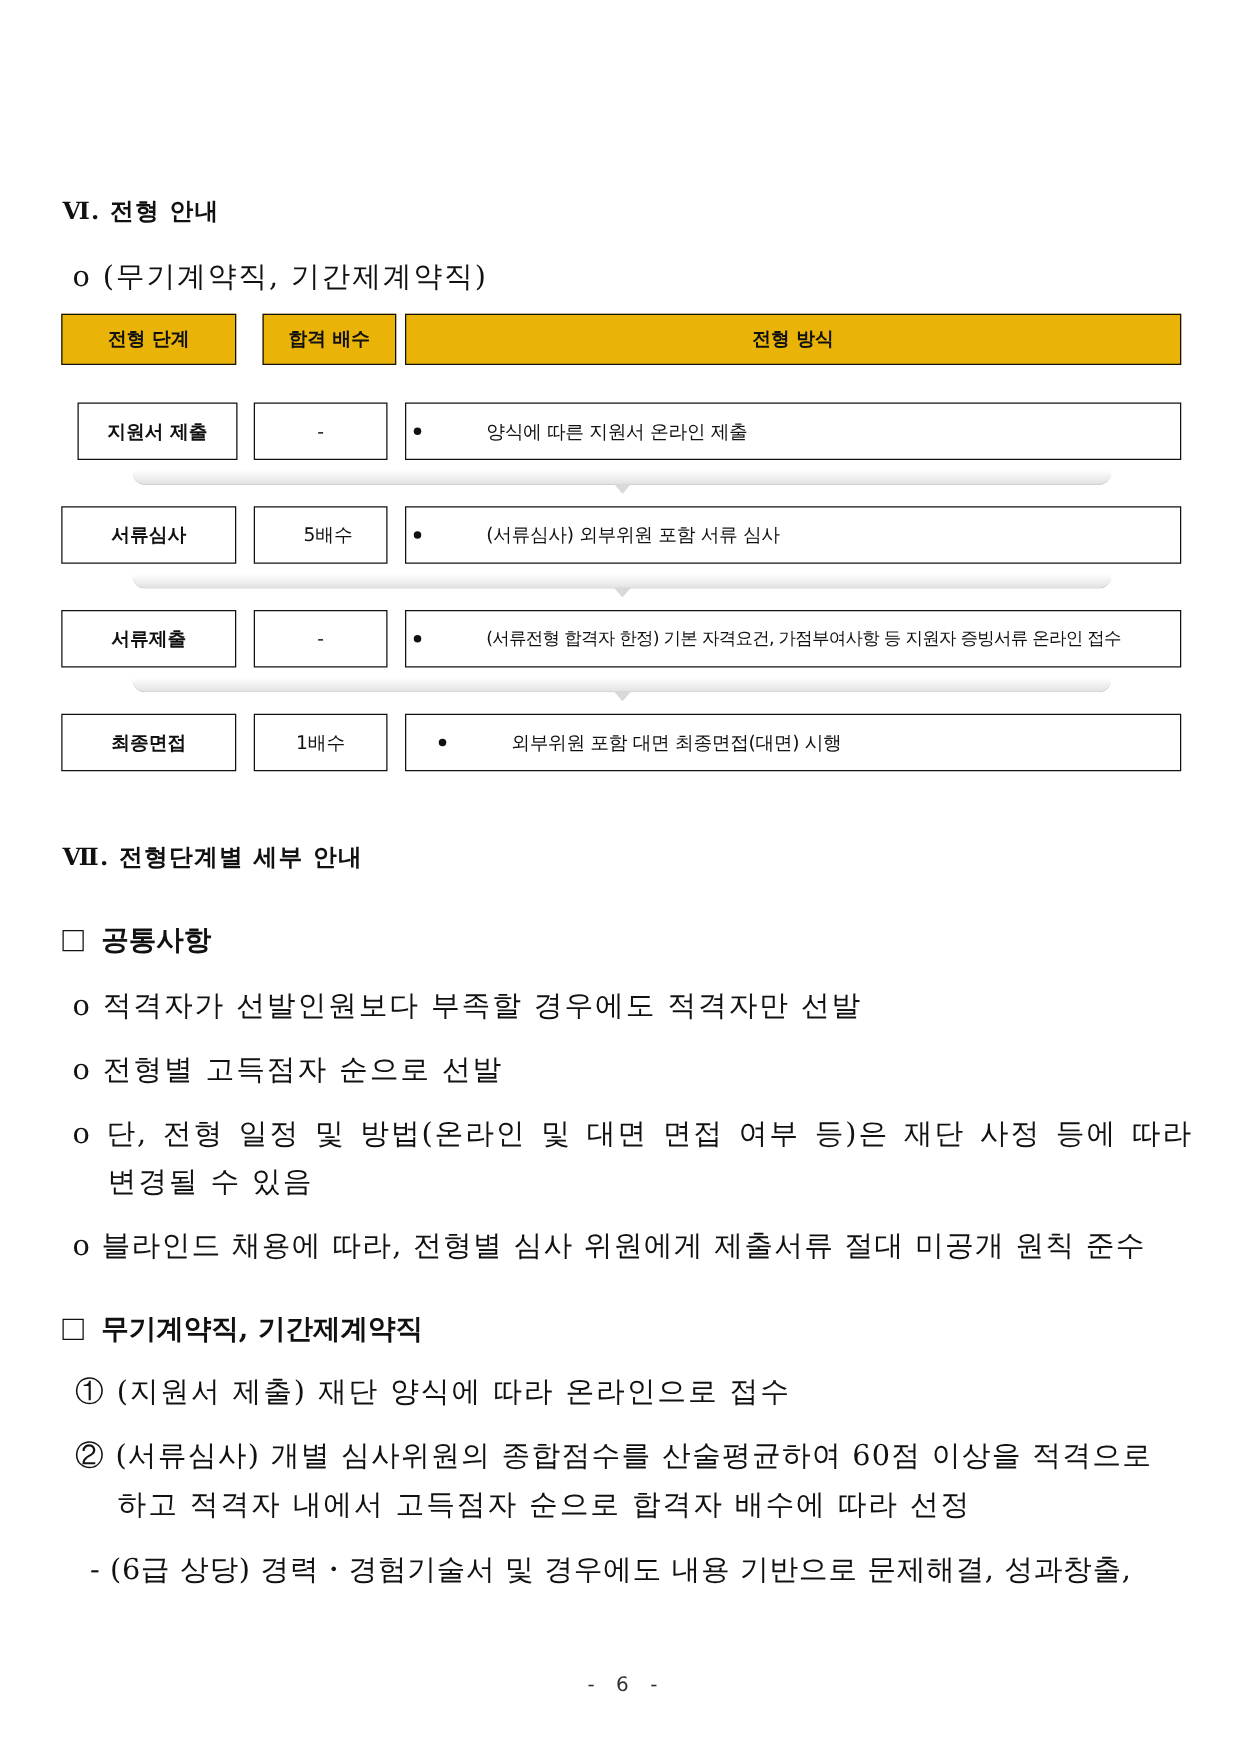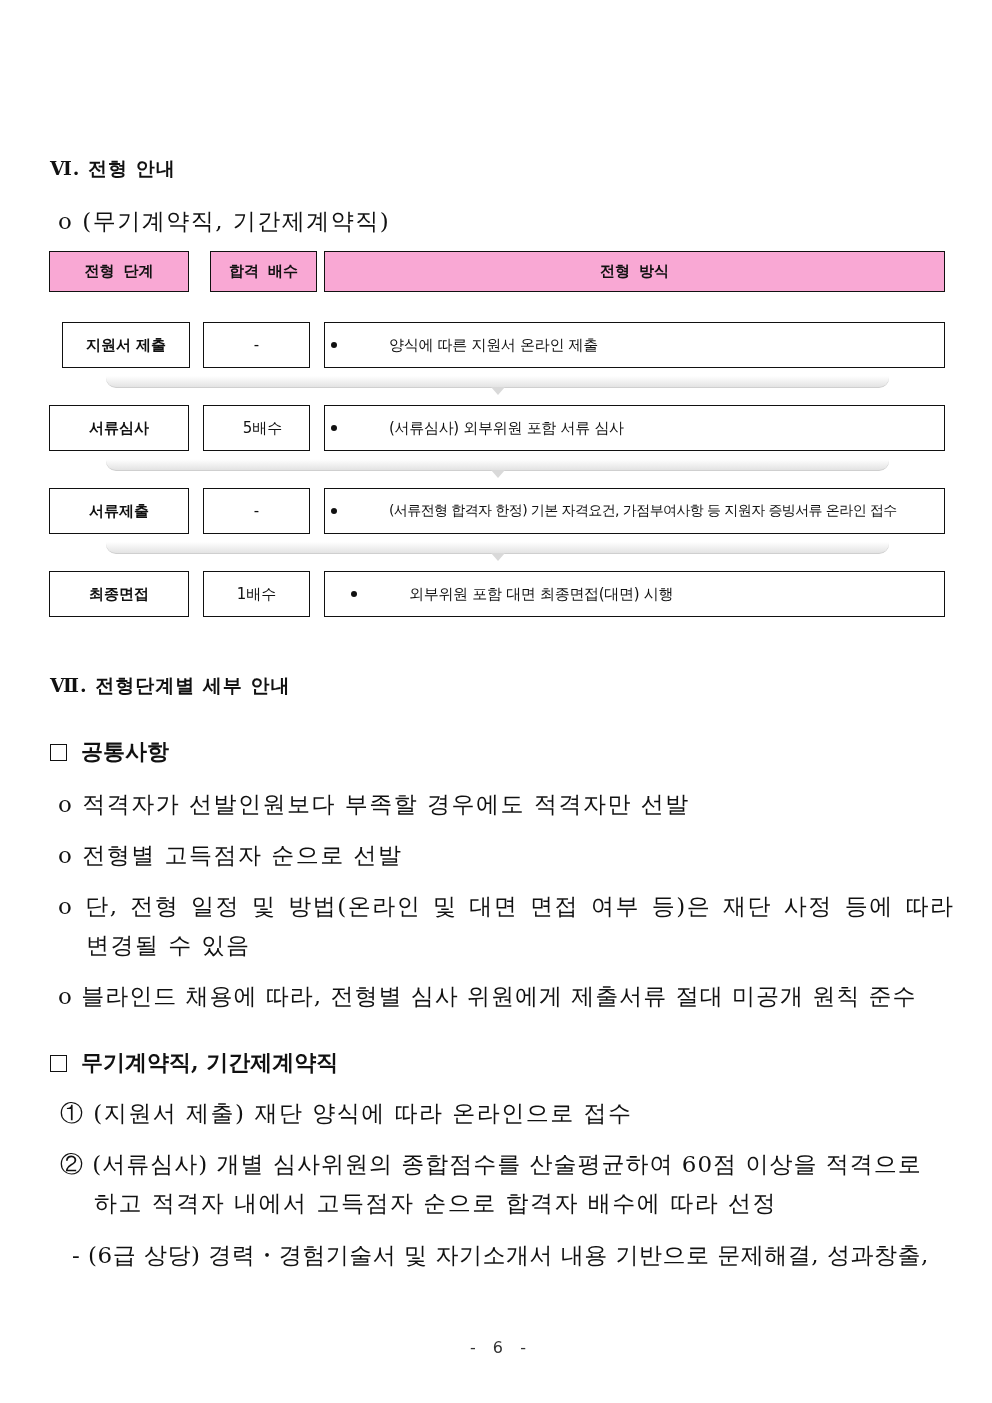--- a/index.html
+++ b/index.html
@@ -6,21 +6,21 @@
   body { width: 992px; height: 1403px; position: relative; overflow: hidden;
          font-family: "DejaVu Serif", "Liberation Serif", serif; color: #111; }
   .abs { position: absolute; }
   .sec-title { font-weight: bold; font-size: 19px; letter-spacing: 1px; white-space: nowrap; }
   .line { font-size: 23px; letter-spacing: 1.5px; white-space: nowrap; }
   .sub-head { font-weight: bold; font-size: 22px; white-space: nowrap; display: flex; align-items: center; }
   .sq { display: inline-block; width: 17px; height: 17px; border: 1.6px solid #111; margin-right: 14px; box-sizing: border-box; }
   .box { position: absolute; box-sizing: border-box; border: 1.5px solid #111; display: flex; align-items: center;
          font-family: "DejaVu Sans", "Liberation Sans", sans-serif; font-size: 15px; color: #111; }
   .box.c { justify-content: center; }
-  .box.h { background: #f9a8d4; font-weight: bold; font-family: Liberation Mono, monospace; }
+  .box.h { background: #eab308; font-weight: bold; }
   .box.stage { font-weight: bold; }
   .box.desc { padding-left: 6px; white-space: nowrap; letter-spacing: -0.3px; gap: 46px; }
   .bullet { display: inline-block; width: 6px; height: 6px; background: #111; border-radius: 50%; margin-right: 6px; }
   .conn { position: absolute; left: 106px; width: 783px; height: 12px;
           border-radius: 0 0 10px 10px;
           background: linear-gradient(#ffffff, #e3e3e3);
           border-bottom: 1px solid #cfcfcf; box-sizing: border-box; }
   .notch { position: absolute; left: 50%; bottom: -8px; width: 0; height: 0; transform: translateX(-50%);
            border-left: 7px solid transparent; border-right: 7px solid transparent; border-top: 8px solid #d9d9d9; }
   .page-num { font-family: "DejaVu Sans", "Liberation Sans", sans-serif; font-size: 16px; color: #333; letter-spacing: 6px; }
@@ -86,15 +86,15 @@
 <div class="abs line" style="left:86px; top:930px;">변경될 수 있음</div>
 <div class="abs line" style="left:58px; top:981px; letter-spacing:1px;">ο 블라인드 채용에 따라, 전형별 심사 위원에게 제출서류 절대 미공개 원칙 준수</div>
 
 <div class="abs sub-head" style="left:50px; top:1048px;">
   <span class="sq"></span>
   <span>무기계약직, 기간제계약직</span>
 </div>
 <div class="abs line" style="left:60px; top:1098px;">① (지원서 제출) 재단 양식에 따라 온라인으로 접수</div>
 <div class="abs line" style="left:60px; top:1149px; letter-spacing:1px;">② (서류심사) 개별 심사위원의 종합점수를 산술평균하여 60점 이상을 적격으로</div>
 <div class="abs line" style="left:94px; top:1188px;">하고 적격자 내에서 고득점자 순으로 합격자 배수에 따라 선정</div>
-<div class="abs line" style="left:72px; top:1240px; letter-spacing:0.5px;">- (6급 상당) 경력・경험기술서 및 자기소개서 내용 기반으로 문제해결, 성과창출,</div>
+<div class="abs line" style="left:72px; top:1240px; letter-spacing:0.5px;">- (6급 상당) 경력・경험기술서 및 경우에도 내용 기반으로 문제해결, 성과창출,</div>
 
 <div class="abs page-num" style="left:470px; top:1338px;">- 6 -</div>
 
 </body></html>

